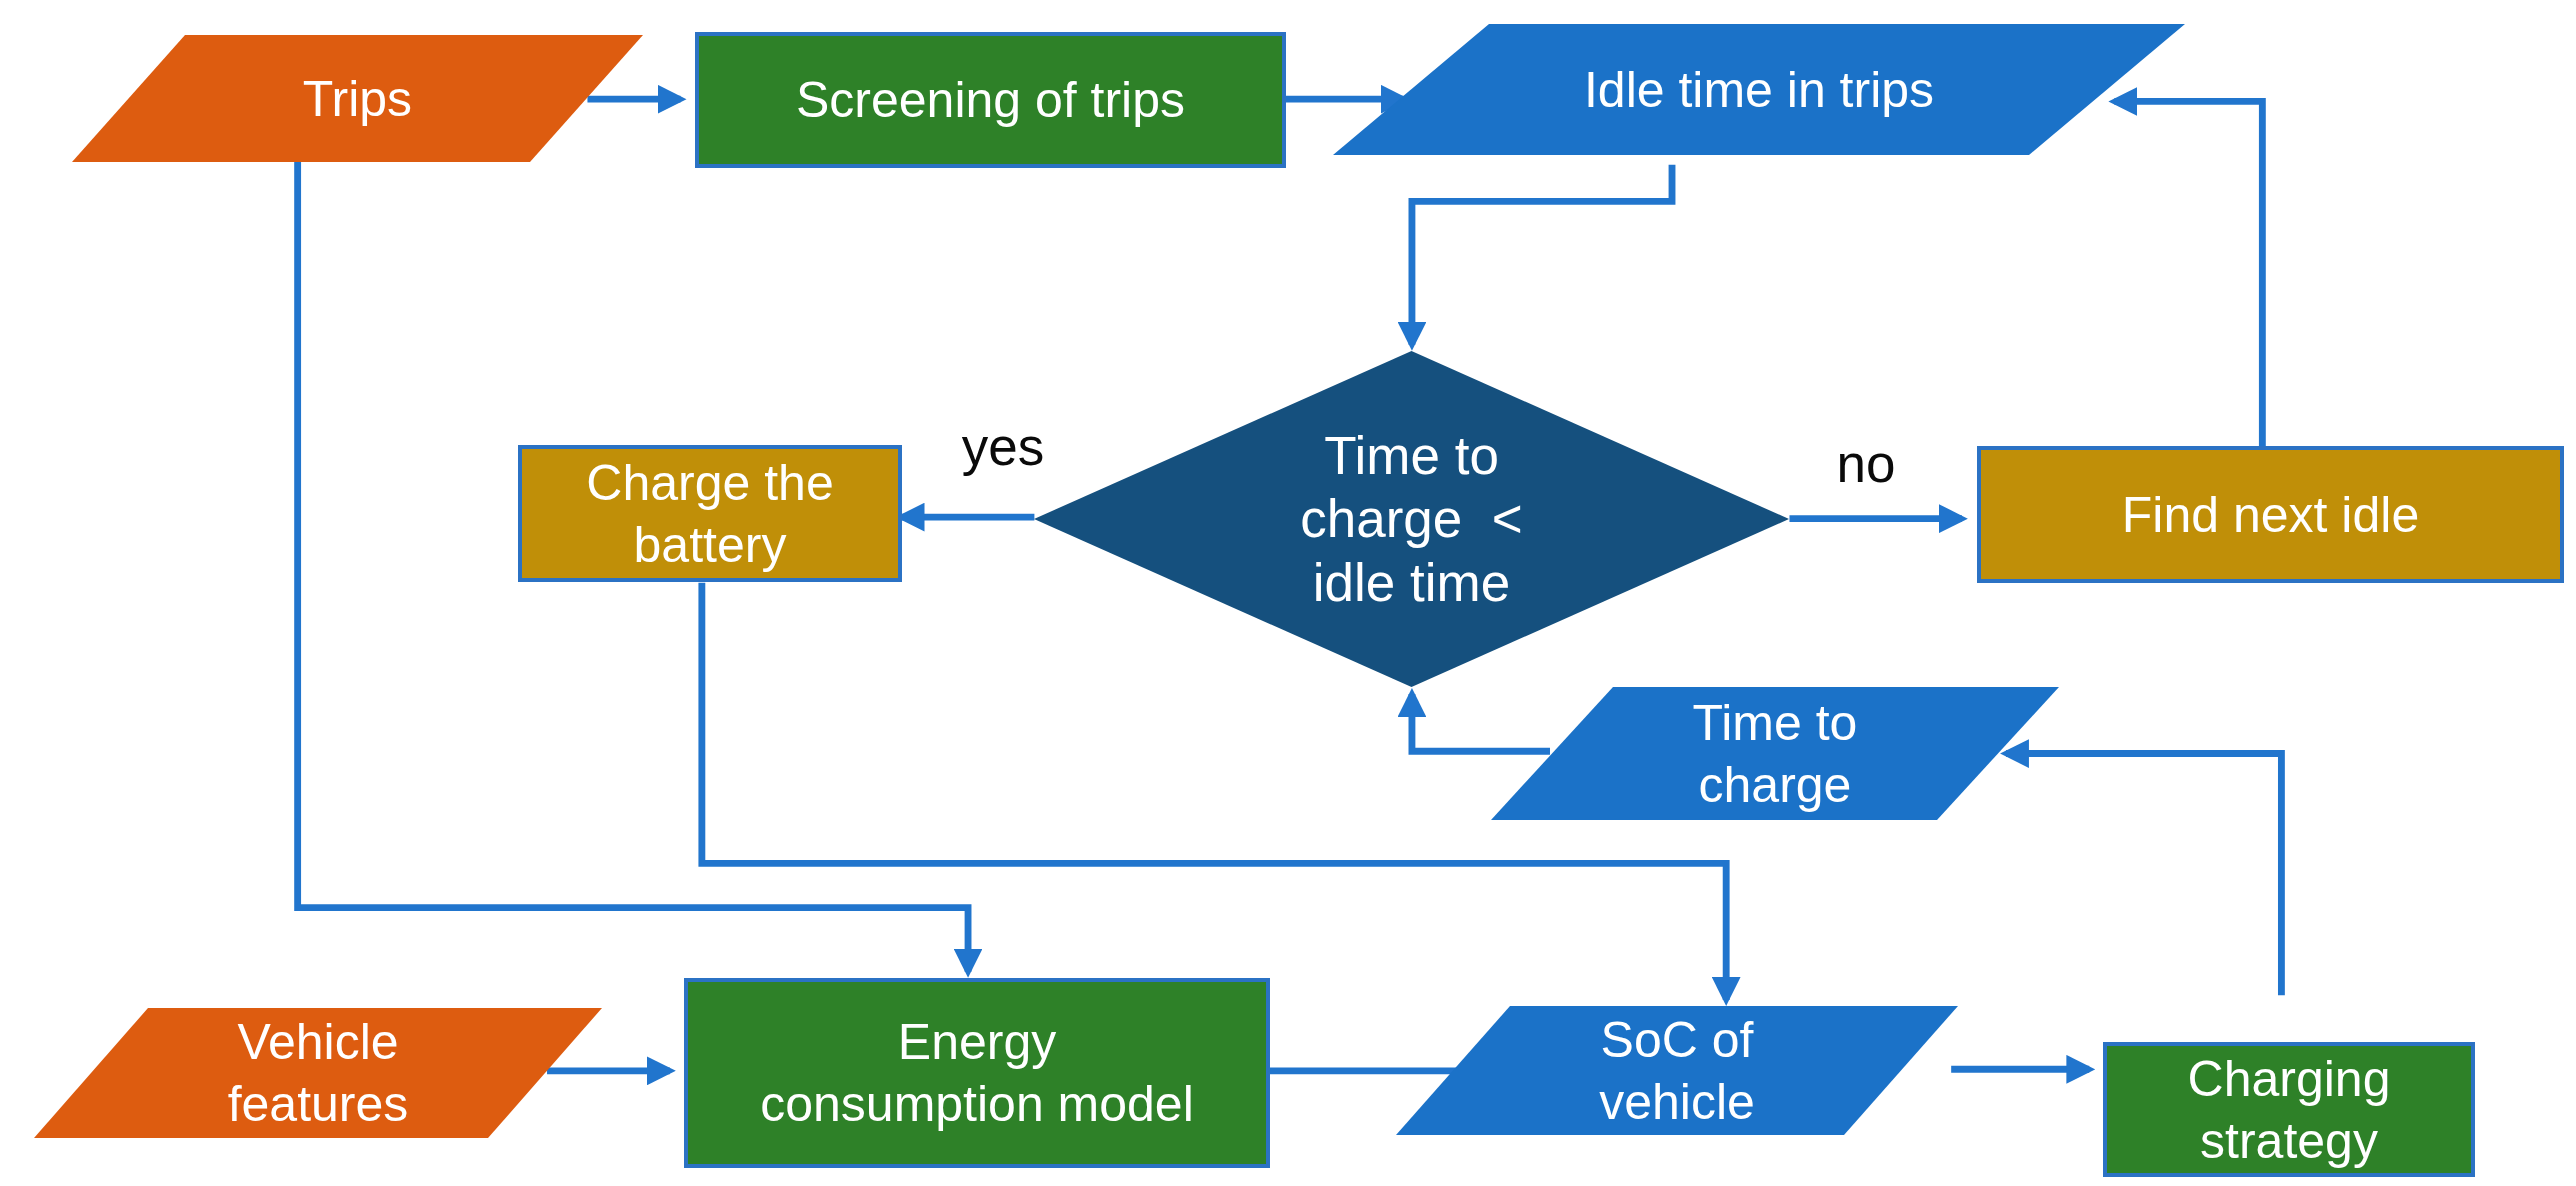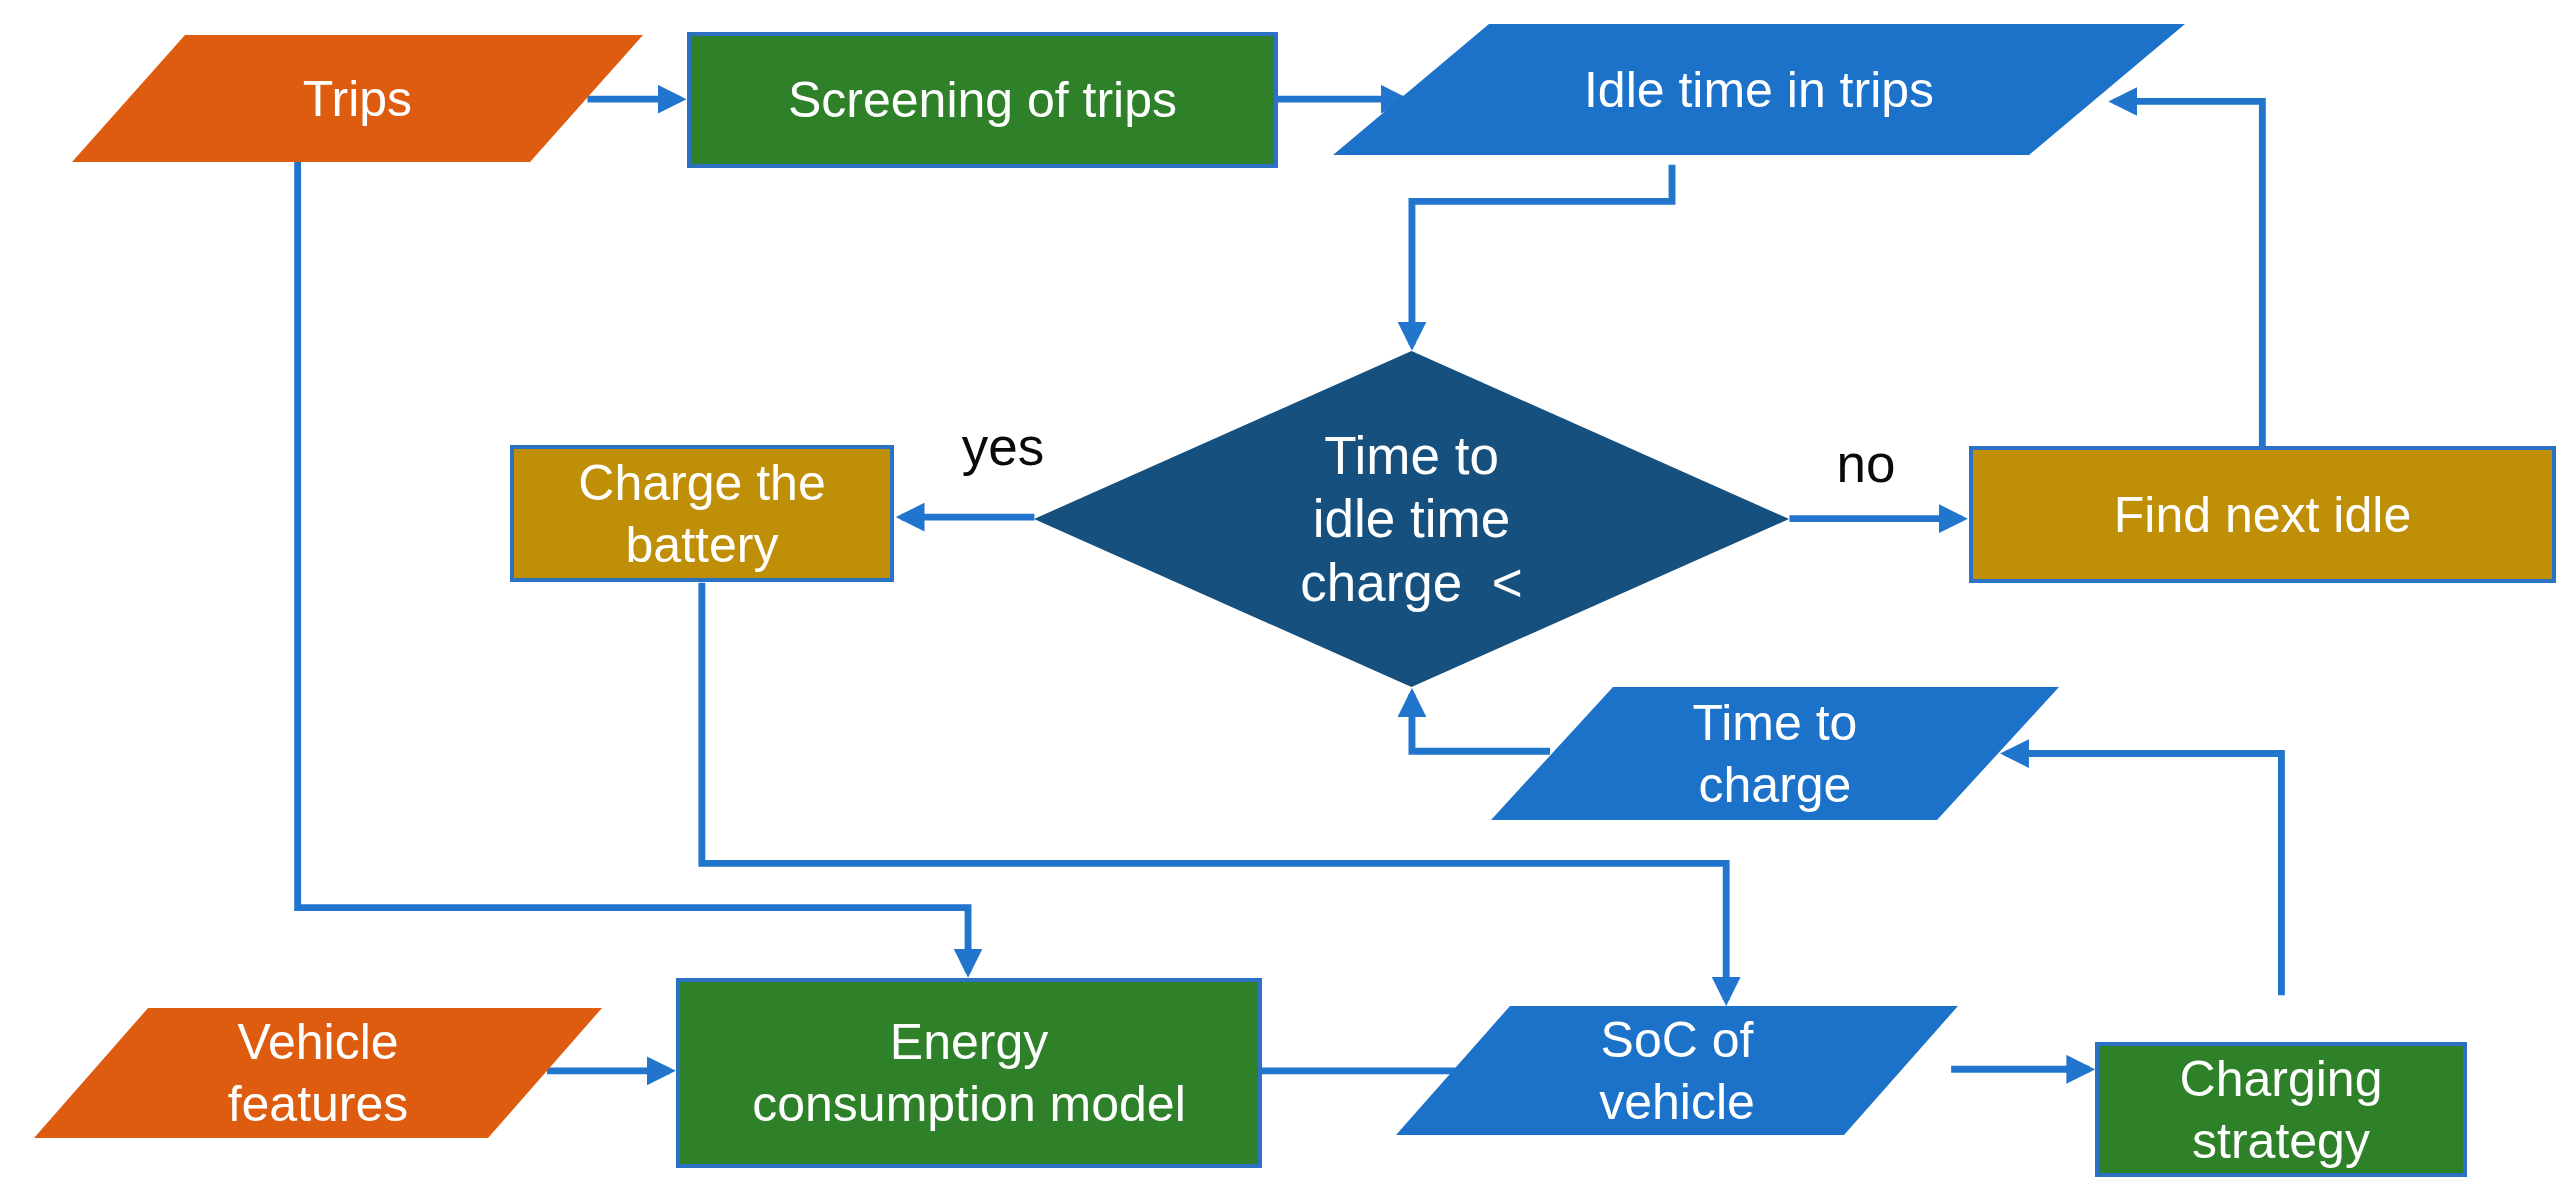--- a/index.html
+++ b/index.html
@@ -20,21 +20,21 @@
     overflow:hidden;font-family:"Liberation Sans",sans-serif;
   }
   svg.wires{position:absolute;left:0;top:0;width:2576px;height:1186px;}
   .node{
     position:absolute;display:flex;flex-direction:column;align-items:center;justify-content:center;
     text-align:center;color:var(--label_light);font-size:50px;line-height:1.24;font-weight:400;
   }
   .lbl{white-space:pre-wrap;display:block;}
   .para{background:var(--blue);clip-path:polygon(var(--s) 0, 100% 0, calc(100% - var(--s)) 100%, 0 100%);}
   .para.orange{background:var(--orange);}
-  .rect{background:var(--green);border:4.6px solid var(--border);box-sizing:border-box;}
+  .rect{background:var(--green);border:4.6px solid var(--border);box-sizing:border-box;margin-left:8px;}
   .rect.gold{background:var(--gold);}
   .diamond{
     background:var(--navy);clip-path:polygon(50% 0,100% 50%,50% 100%,0 50%);
     font-size:53px;line-height:1.2;
   }
   .edge-label{position:absolute;color:var(--label_dark);font-size:53px;text-align:center;}
 </style>
 </head>
 <body>
 
@@ -70,22 +70,22 @@
   <div class="node rect" style="left:687px;top:32px;width:591px;height:136px">
     <span class="lbl">Screening of trips</span>
   </div>
 
   <div class="node para" style="left:1333px;top:24px;width:852px;height:131px;--s:156px">
     <span class="lbl">Idle time in trips</span>
   </div>
 
   <div class="node diamond" style="left:1034px;top:351px;width:755px;height:336px">
     <span class="lbl">Time to</span>
+    <span class="lbl">charge  &lt;</span>
     <span class="lbl">idle time</span>
-    <span class="lbl">charge  &lt;</span>
   </div>
 
   <div class="node rect gold" style="left:510px;top:445px;width:384px;height:137px">
     <span class="lbl">Charge the</span>
     <span class="lbl">battery</span>
   </div>
 
   <div class="node rect gold" style="left:1969px;top:446px;width:587px;height:137px">
     <span class="lbl">Find next idle</span>
   </div>

